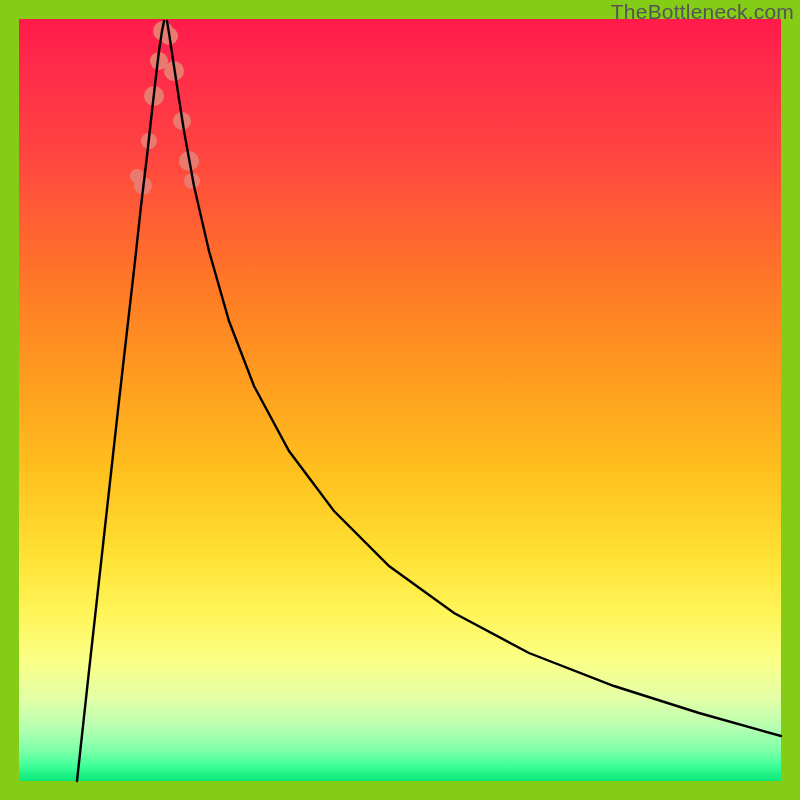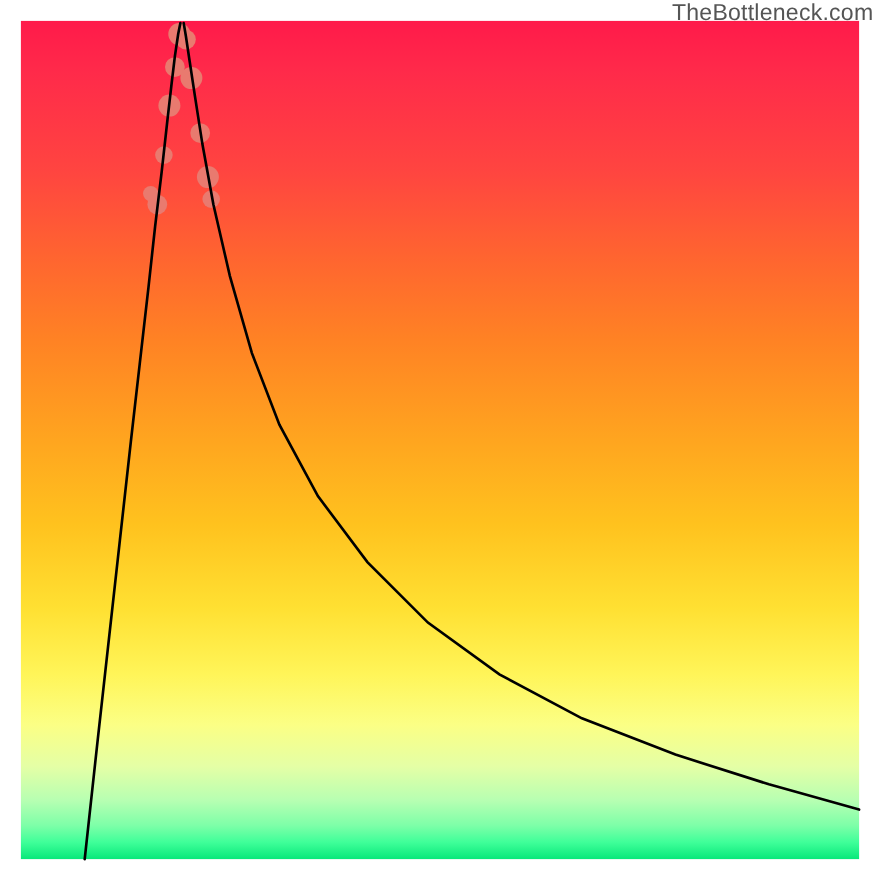--- a/index.html
+++ b/index.html
@@ -8,21 +8,21 @@
     width: 800px;
     height: 800px;
     overflow: hidden;
     background: #000;
     font-family: Arial, Helvetica, sans-serif;
   }
   .frame {
     position: relative;
     width: 800px;
     height: 800px;
-    background: #ffffff;
+    background: #84cc16;
   }
   .plot {
     position: absolute;
     left: 19px;
     top: 19px;
     width: 762px;
     height: 762px;
     background: linear-gradient(to bottom,
       #ff1a4a 0%,
       #ff2a4a 6%,

